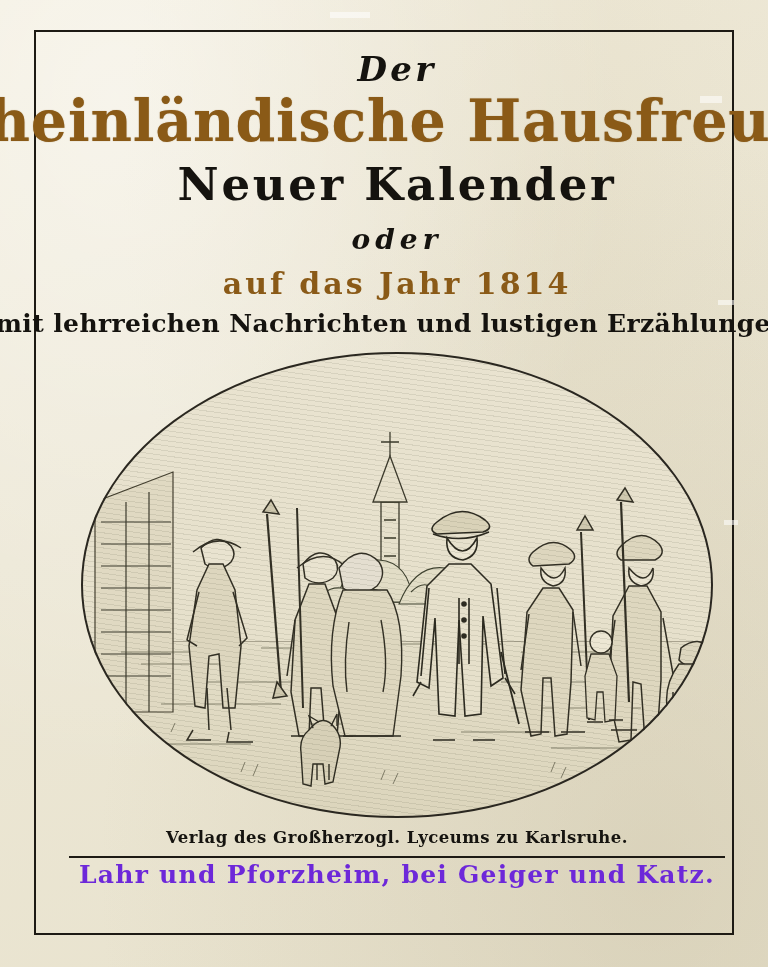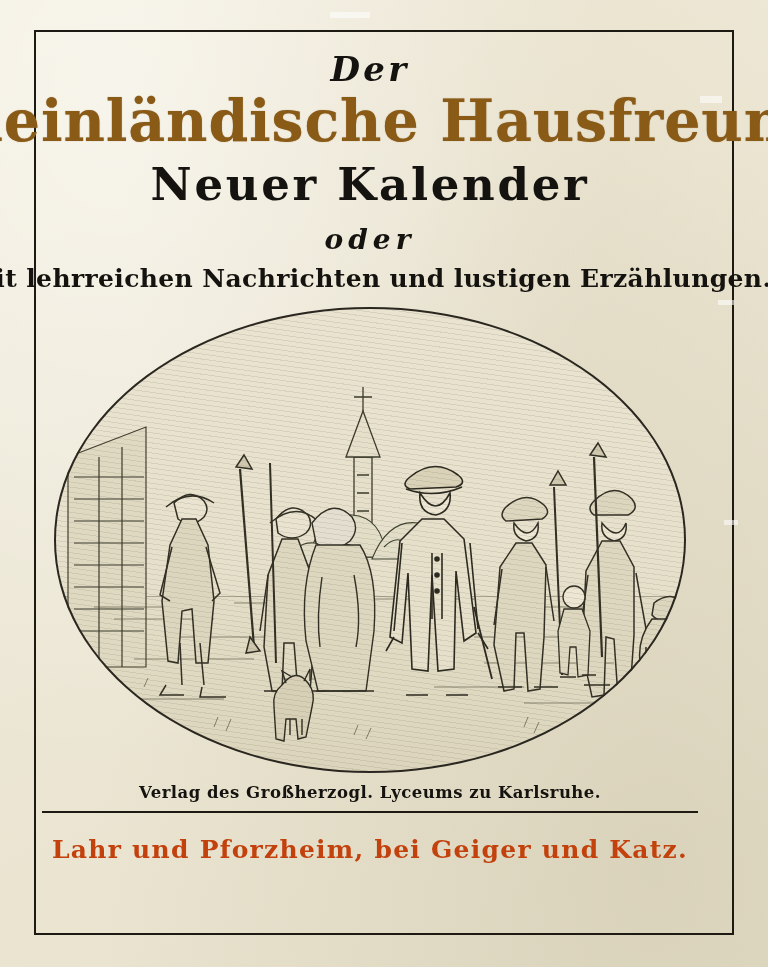--- a/index.html
+++ b/index.html
@@ -39,21 +39,21 @@
     left: 34px;
     top: 30px;
     width: 700px;
     height: 905px;
     border: 2px solid #1d1a14;
     box-sizing: border-box;
   }
 
   #content {
     position: absolute;
-    left: 20px;
+    left: 47px;
     top: 30px;
     width: 700px;
     height: 905px;
     box-sizing: border-box;
     padding: 12px 22px 0 22px;
     display: flex;
     flex-direction: column;
     align-items: center;
   }
 
@@ -182,22 +182,22 @@
 
   #rule-bottom {
     width: 100%;
     height: 2px;
     background: #1d1a14;
     margin-top: 9px;
   }
 
   #line-imprint {
     font-size: 25px;
-    margin-top: 22px;
-    color: #c2410c;
+    margin-top: 2px;
+    color: #6d28d9;
     letter-spacing: 0.05em;
     white-space: nowrap;
   }
 
   
   .blemish {
     position: absolute;
     background: rgba(255,255,255,0.55);
     pointer-events: none;
   }
@@ -217,20 +217,21 @@
   <div id="content">
 
     <div class="fraktur" id="line-der">Der</div>
 
     <div class="fraktur" id="line-main">Rheinländische Hausfreund</div>
 
     <div class="fraktur" id="line-neuer">Neuer Kalender</div>
 
     <div class="fraktur" id="line-oder">oder</div>
 
+    <div class="fraktur" id="line-year">auf das Jahr 1814</div>
 
     <div class="fraktur" id="line-sub">mit lehrreichen Nachrichten und lustigen Erzählungen.</div>
 
     <div id="illustration">
       <div id="oval-clip">
         <div class="sky"></div>
         <div class="ground"></div>
         <div class="horizon"></div>
 
         <svg class="scene" viewBox="0 0 632 466" preserveAspectRatio="none">

